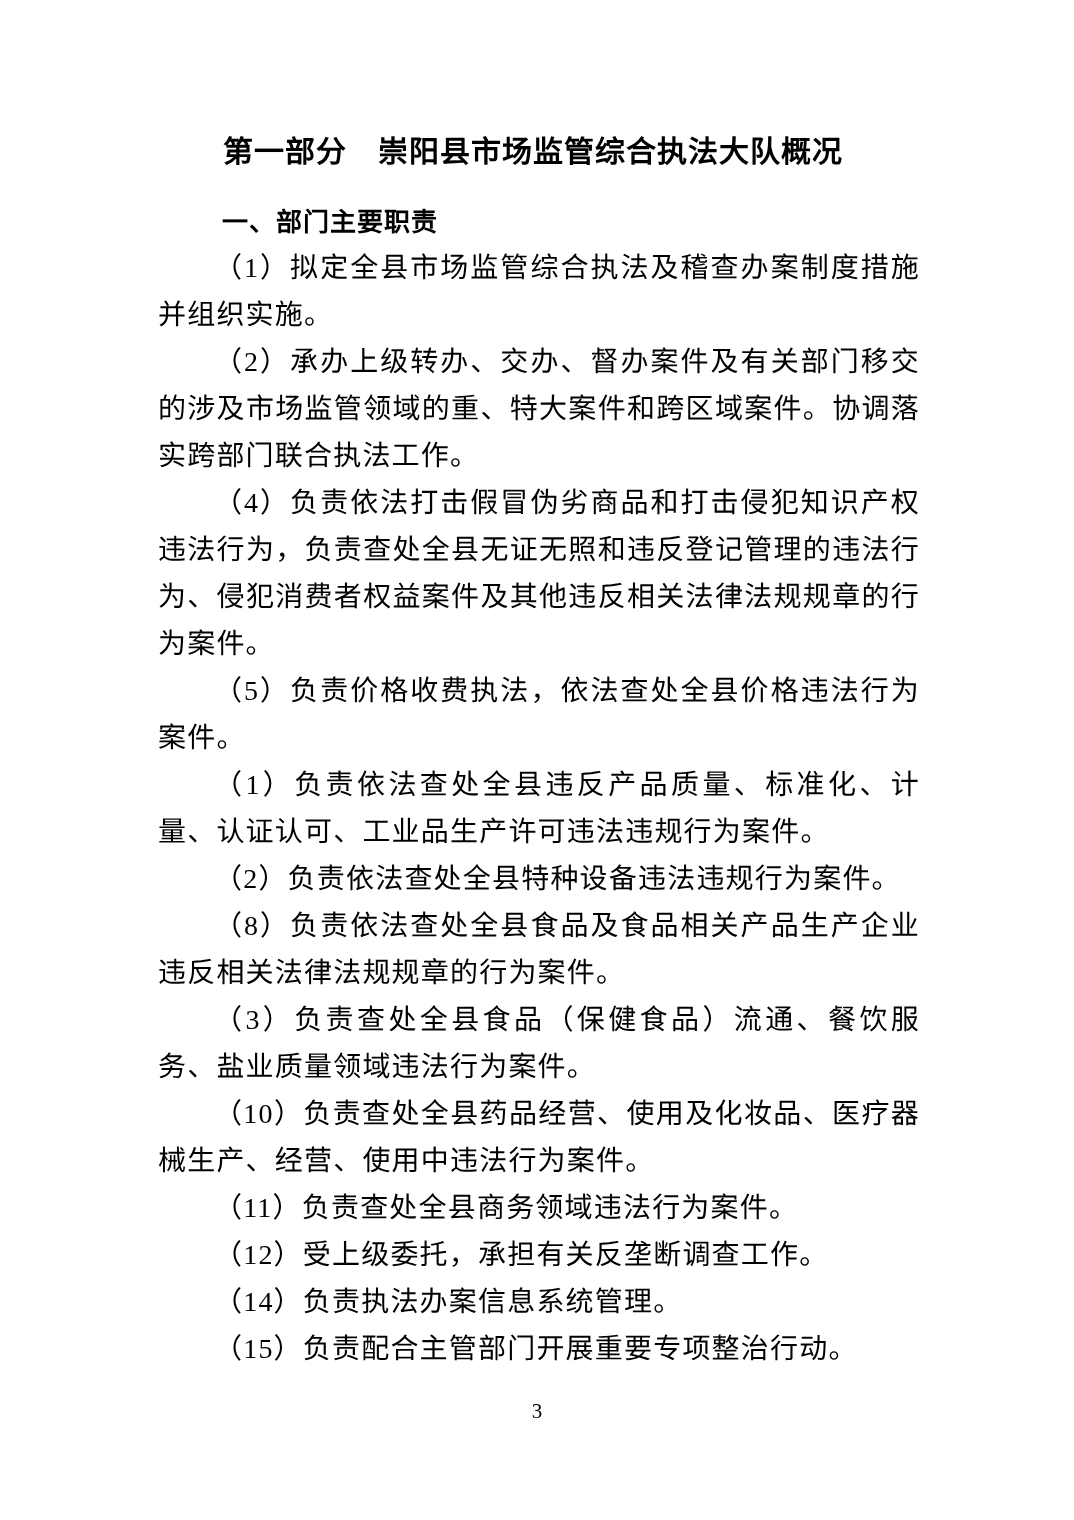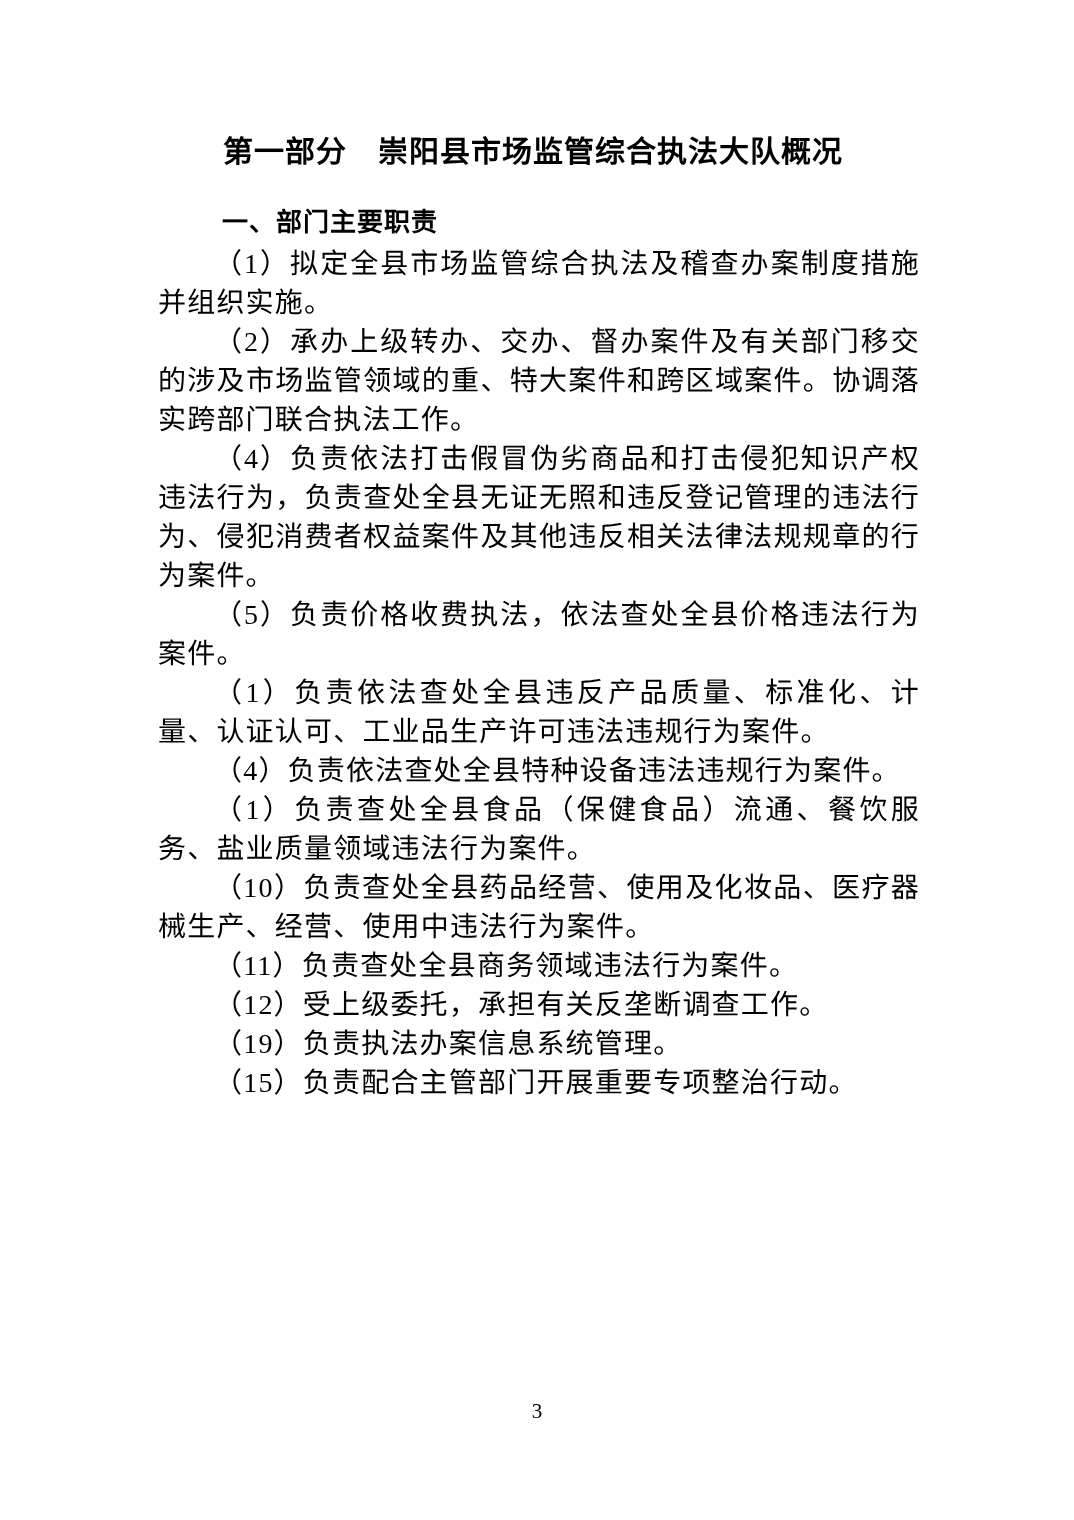--- a/index.html
+++ b/index.html
@@ -32,21 +32,21 @@
     font-family: "Liberation Sans", "DejaVu Sans", sans-serif;
     font-weight: 700;
     font-size: 26px;
     line-height: 44px;
     letter-spacing: 1px;
   }
   .doc-body {
     margin-top: 0;
     font-family: "Liberation Serif", "DejaVu Serif", serif;
     font-size: 28px;
-    line-height: 39px;
+    line-height: 47px;
     letter-spacing: 1.2px;
     text-align: justify;
   }
   .para {
     margin: 0;
     text-indent: 2em;
   }
   .page-number {
     position: absolute;
     top: 1398px;
@@ -66,23 +66,24 @@
   <h1 class="doc-title">第一部分　崇阳县市场监管综合执法大队概况</h1>
 
   <h2 class="section-heading">一、部门主要职责</h2>
 
   <div class="doc-body">
       <p class="para">（1）拟定全县市场监管综合执法及稽查办案制度措施并组织实施。</p>
       <p class="para">（2）承办上级转办、交办、督办案件及有关部门移交的涉及市场监管领域的重、特大案件和跨区域案件。协调落实跨部门联合执法工作。</p>
       <p class="para">（4）负责依法打击假冒伪劣商品和打击侵犯知识产权违法行为，负责查处全县无证无照和违反登记管理的违法行为、侵犯消费者权益案件及其他违反相关法律法规规章的行为案件。</p>
       <p class="para">（5）负责价格收费执法，依法查处全县价格违法行为案件。</p>
       <p class="para">（1）负责依法查处全县违反产品质量、标准化、计量、认证认可、工业品生产许可违法违规行为案件。</p>
-      <p class="para">（4）负责依法查处全县特种设备违法违规行为案件。</p>
-      <p class="para">（1）负责查处全县食品（保健食品）流通、餐饮服务、盐业质量领域违法行为案件。</p>
+      <p class="para">（2）负责依法查处全县特种设备违法违规行为案件。</p>
+      <p class="para">（8）负责依法查处全县食品及食品相关产品生产企业违反相关法律法规规章的行为案件。</p>
+      <p class="para">（3）负责查处全县食品（保健食品）流通、餐饮服务、盐业质量领域违法行为案件。</p>
       <p class="para">（10）负责查处全县药品经营、使用及化妆品、医疗器械生产、经营、使用中违法行为案件。</p>
       <p class="para">（11）负责查处全县商务领域违法行为案件。</p>
       <p class="para">（12）受上级委托，承担有关反垄断调查工作。</p>
-      <p class="para">（19）负责执法办案信息系统管理。</p>
+      <p class="para">（14）负责执法办案信息系统管理。</p>
       <p class="para">（15）负责配合主管部门开展重要专项整治行动。</p>
     </div>
 
   <div class="page-number">3</div>
 </div>
 
 </body></html>

